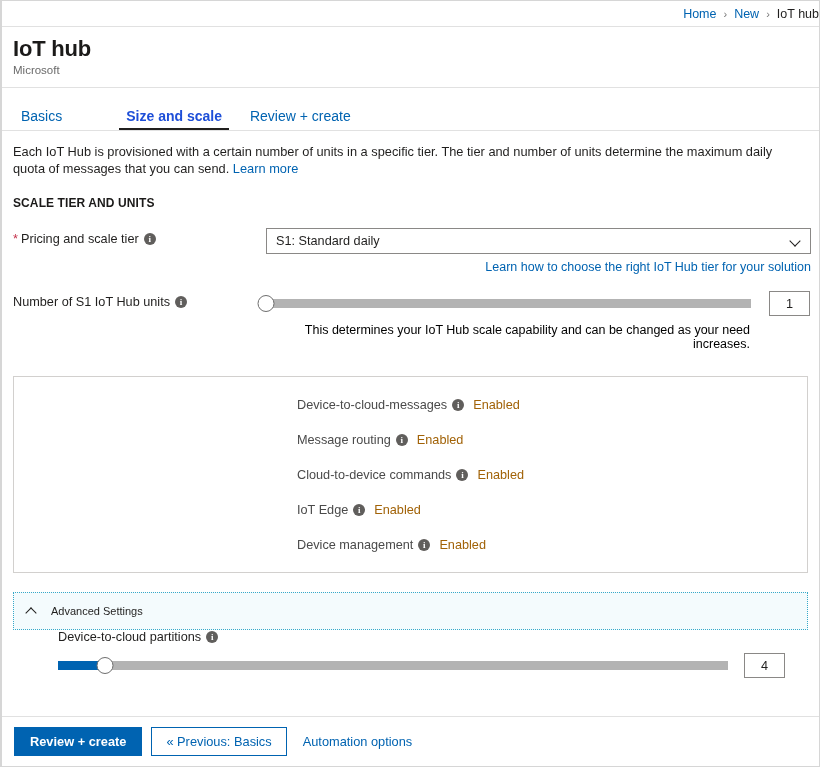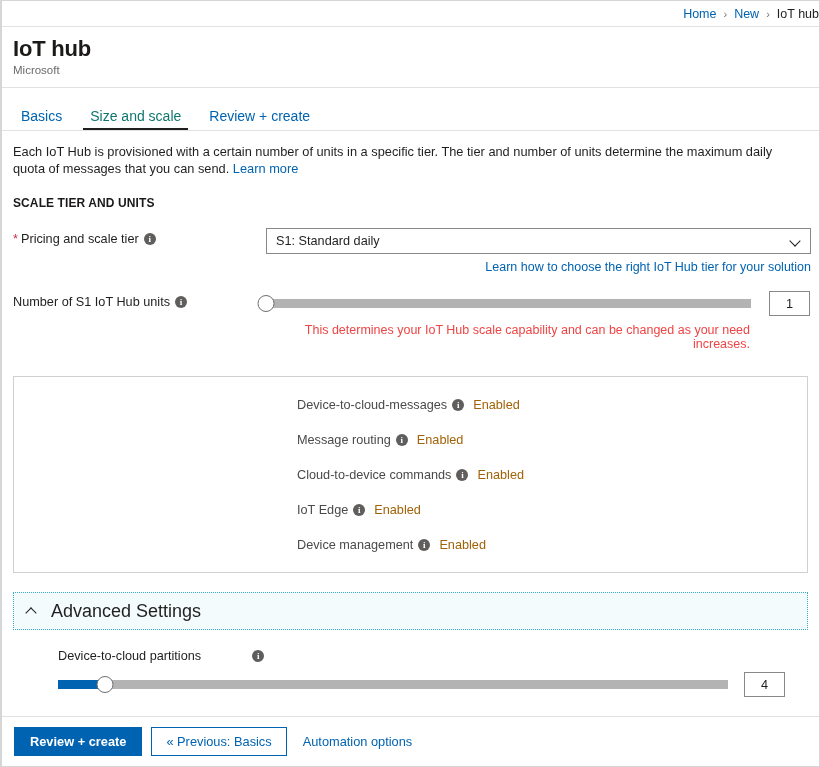--- a/index.html
+++ b/index.html
@@ -74,22 +74,23 @@
     font-size: 14px;
     color: #0063b1;
     padding: 0 8px 6px 8px;
     margin-right: 12px;
     cursor: pointer;
     line-height: 16px;
     position: relative;
     white-space: nowrap;
   }
   .tab.active {
-    color: #0f766e;
-    font-weight: 400;
+    color: #1d4ed8;
+    font-weight: 700;
+    margin-left: 36px;
   }
   .tab.active::after {
     content: "";
     position: absolute;
     left: 1px; right: 1px; bottom: 0;
     height: 2px;
     background: #201f1e;
   }
 
   
@@ -233,21 +234,21 @@
     background: #ffffff;
     display: flex;
     align-items: center;
     justify-content: center;
     font-size: 12.7px;
     color: #201f1e;
     cursor: text;
   }
   .helper {
     font-size: 12.5px;
-    color: #ef4444;
+    color: #000000;
     margin-top: 7px;
     text-align: right;
     width: 484px;
   }
 
   
   .feature-box {
     border: 1px solid #d2d0ce;
     background: #ffffff;
     margin-top: 25px;
@@ -295,32 +296,30 @@
   .caret-up::before {
     content: "";
     position: absolute;
     left: 2px; top: 4px;
     width: 7px; height: 7px;
     border-left: 1.3px solid #201f1e;
     border-top: 1.3px solid #201f1e;
     transform: rotate(45deg);
   }
   .advanced-label {
-    font-size: 18px;
+    font-size: 11px;
     color: #201f1e;
   }
 
   .adv-body { padding-left: 45px; }
   .adv-label {
     font-size: 12.7px;
     color: #201f1e;
-    margin-top: 19px;
-    display: flex;
-    align-items: center;
-    gap: 46px;
+    display: flex;
+    align-items: center;
   }
   .adv-slider-row {
     display: flex;
     align-items: center;
     margin-top: 9px;
   }
 
   
   .footer {
     flex: 0 0 auto;

